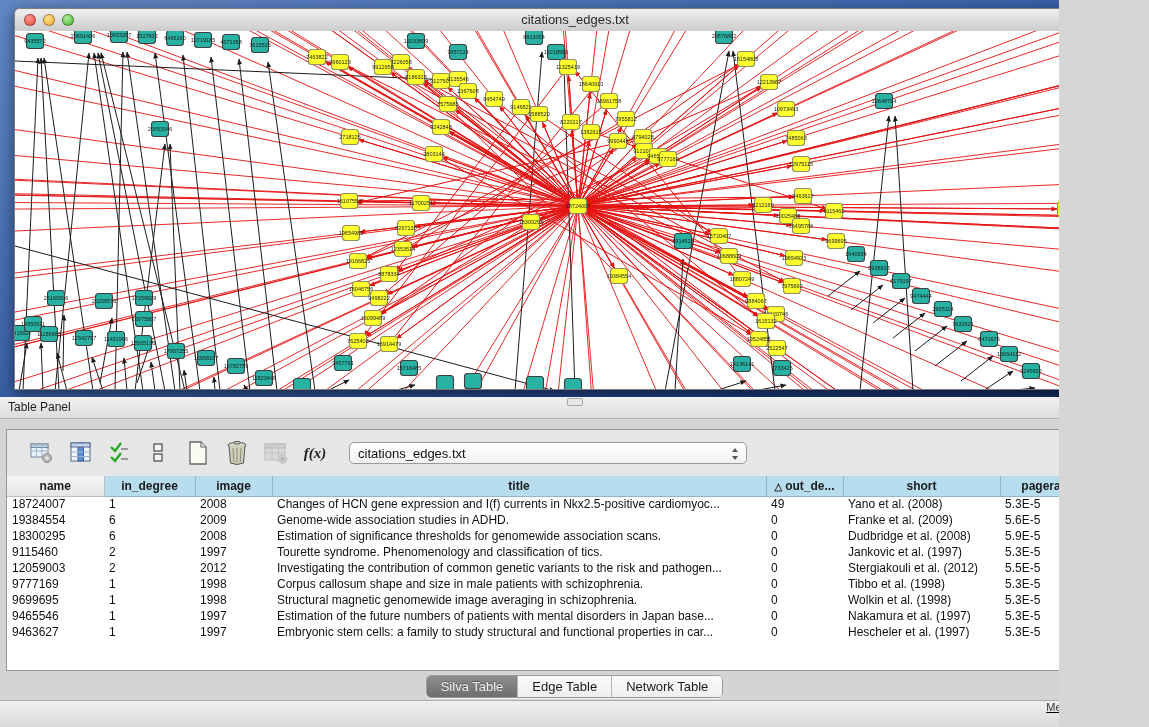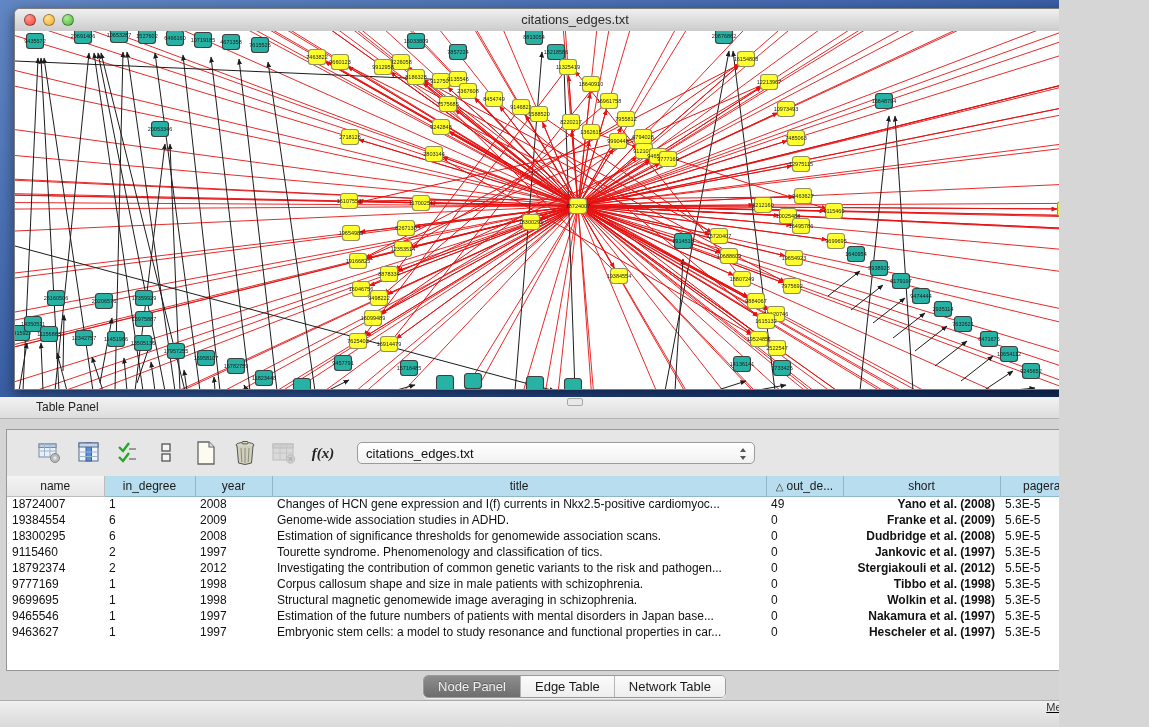--- a/index.html
+++ b/index.html
@@ -21,47 +21,47 @@
   .dot.r{background:radial-gradient(circle at 35% 30%,#ff9a93,#f0443a);}
   .dot.y{background:radial-gradient(circle at 35% 30%,#ffe08a,#f3ad2f);}
   .dot.g{background:radial-gradient(circle at 35% 30%,#b2eb9a,#49b932);}
   .canvas{position:absolute;top:22px;left:0;width:1120px;height:358px;background:#ffffff;overflow:hidden;}
   .canvas svg{display:block;}
 
   
   .tablepanel{position:absolute;top:397px;left:0;width:1149px;height:330px;background:#d4d4d4;}
   .panelheader{position:absolute;top:0;left:0;right:0;height:21px;
     background:linear-gradient(#f2f2f2,#dddddd);border-bottom:1px solid #b2b2b2;}
-  .panelheader .ptitle{position:absolute;left:8px;top:0;height:21px;line-height:21px;font-size:12px;color:#222;margin-left:28px;}
+  .panelheader .ptitle{position:absolute;left:8px;top:0;height:21px;line-height:21px;font-size:12px;color:#222;}
   .phicons{position:absolute;right:8px;top:2px;display:flex;gap:10px;align-items:center;}
   .phbtn{width:16px;height:16px;display:flex;align-items:center;justify-content:center;cursor:default;}
   .closex{font-size:15px;font-weight:bold;color:#222;line-height:16px;}
   .resize-dimple{position:absolute;left:567px;top:1px;width:14px;height:6px;border:1px solid #a8a8a8;
     border-radius:2px;background:#e8e8e8;}
 
   .content{position:absolute;top:32px;left:6px;width:1137px;height:242px;
     border:1px solid #979797;background:#e6e6e6;box-sizing:border-box;}
   .toolbar{position:absolute;top:0;left:0;right:0;height:46px;display:flex;align-items:center;
-    padding-left:30px;gap:13px;}
+    padding-left:22px;gap:13px;}
   .tbtn{width:26px;height:28px;display:flex;align-items:center;justify-content:center;}
   .fx{font-family:"Liberation Serif",serif;font-style:italic;font-weight:bold;font-size:15px;color:#222;}
   .combo{margin-left:8px;width:398px;height:22px;border:1px solid #9b9b9b;border-radius:5px;
     background:linear-gradient(#ffffff,#f1f1f1);display:flex;align-items:center;
     font-size:13px;color:#111;padding:0 8px;box-sizing:border-box;position:relative;}
   .combo .arrows{position:absolute;right:7px;top:3px;}
 
   .tablewrap{position:absolute;top:46px;left:0;width:1120px;bottom:0;background:#ffffff;overflow:hidden;}
   table.grid{border-collapse:collapse;table-layout:fixed;width:1120px;}
-  table.grid th{height:20px;font-size:12px;font-weight:normal;color:#1a1a1a;
+  table.grid th{height:20px;font-size:12px;font-weight:bold;color:#1a1a1a;
     background:var(--hdrblue);border-right:1px solid #8fb7ca;border-bottom:1px solid #8fb7ca;
     overflow:hidden;white-space:nowrap;text-overflow:ellipsis;padding:0 3px;box-sizing:border-box;}
   table.grid th.namecol{background:linear-gradient(#f4f4f4,#e6e6e6);border-right:1px solid #bdbdbd;border-bottom:1px solid #bdbdbd;}
   table.grid td{height:16px;font-size:12px;color:#111;white-space:nowrap;overflow:hidden;
     text-overflow:ellipsis;padding:0 5px;box-sizing:border-box;}
-  td.al{text-align:left;} td.ac{text-align:right;font-weight:bold;}
+  td.al{text-align:left;} td.ac{text-align:left;}
   .sorttri{font-size:10px;margin-right:3px;color:#333;}
   .vscroll{position:absolute;top:46px;right:0;width:16px;bottom:0;background:#f2f2f2;
     border-left:1px solid #c9c9c9;}
   .vthumb{position:absolute;top:2px;left:2px;width:11px;height:58px;border-radius:6px;
     background:linear-gradient(90deg,#c2c2c2,#a9a9a9);border:1px solid #9a9a9a;}
 
   .tabsrow{position:absolute;top:278px;left:0;width:1149px;height:22px;display:flex;justify-content:center;}
   .segmented{display:flex;height:21px;border:1px solid #9a9a9a;border-radius:5px;overflow:hidden;
     background:#f7f7f7;box-shadow:0 1px 1px rgba(255,255,255,.7);}
   .seg{height:21px;line-height:21px;font-size:13px;padding:0 14px;color:#1a1a1a;
@@ -922,21 +922,21 @@
               <col style="width: 494px;">
               <col style="width: 77px;">
               <col style="width: 157px;">
               <col style="width: 96px;">
               <col style="width: 31px;">
             </colgroup>
           <thead>
               <tr id="hdr-row">
                 <th class="namecol">name</th>
                 <th>in_degree</th>
-                <th>year</th>
+                <th>image</th>
                 <th>title</th>
                 <th><span class="sorttri">△</span>out_de...</th>
                 <th>short</th>
                 <th>pagerank</th>
                 <th class="namecol"></th>
               </tr>
             </thead>
           <tbody id="body-rows">
               <tr>
                 <td class="al">18724007</td>
@@ -972,21 +972,21 @@
                 <td class="al">9115460</td>
                 <td class="al">2</td>
                 <td class="al">1997</td>
                 <td class="al">Tourette syndrome. Phenomenology and classification of tics.</td>
                 <td class="al">0</td>
                 <td class="ac">Jankovic et al. (1997)</td>
                 <td class="al">5.3E-5</td>
                 <td></td>
               </tr>
               <tr>
-                <td class="al">18792374</td>
+                <td class="al">12059003</td>
                 <td class="al">2</td>
                 <td class="al">2012</td>
                 <td class="al">Investigating the contribution of common genetic variants to the risk and pathogen...</td>
                 <td class="al">0</td>
                 <td class="ac">Stergiakouli et al. (2012)</td>
                 <td class="al">5.5E-5</td>
                 <td></td>
               </tr>
               <tr>
                 <td class="al">9777169</td>
@@ -1015,37 +1015,37 @@
                 <td class="al">Estimation of the future numbers of patients with mental disorders in Japan base...</td>
                 <td class="al">0</td>
                 <td class="ac">Nakamura et al. (1997)</td>
                 <td class="al">5.3E-5</td>
                 <td></td>
               </tr>
               <tr>
                 <td class="al">9463627</td>
                 <td class="al">1</td>
                 <td class="al">1997</td>
-                <td class="al">Embryonic stem cells: a model to study resonance and functional properties in car...</td>
+                <td class="al">Embryonic stem cells: a family to study structural and functional properties in car...</td>
                 <td class="al">0</td>
                 <td class="ac">Hescheler et al. (1997)</td>
                 <td class="al">5.3E-5</td>
                 <td></td>
               </tr>
             </tbody>
         </table>
       </div>
       <div class="vscroll">
         <div class="vthumb"></div>
       </div>
     </div>
 
     <div class="tabsrow">
       <div class="segmented" id="tabs-seg">
-          <div class="seg active">Node Panel</div>
+          <div class="seg active">Silva Table</div>
           <div class="seg">Edge Table</div>
           <div class="seg">Network Table</div>
         </div>
     </div>
 
     <div class="statusbar">
       <div class="memory">
         <span class="memlabel">Memory: OK</span>
         <span class="memdot"></span>
       </div>

